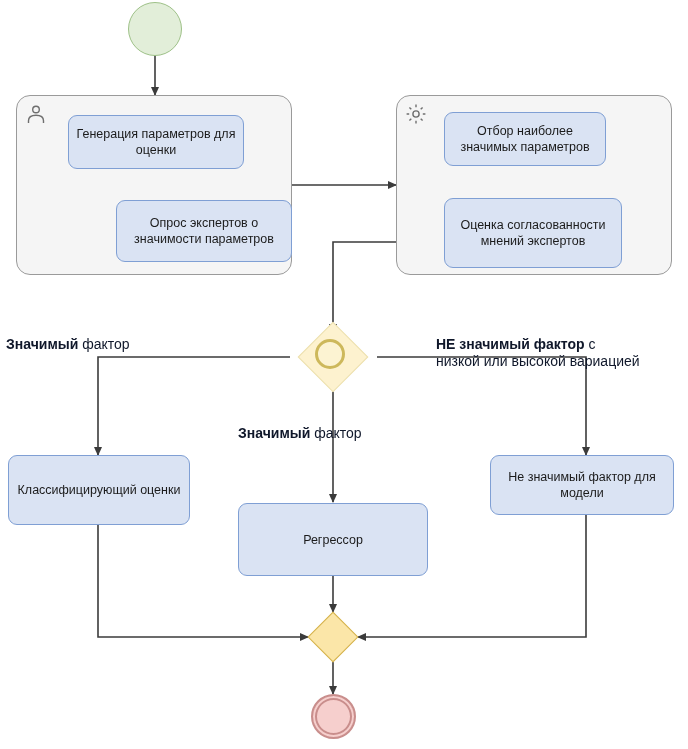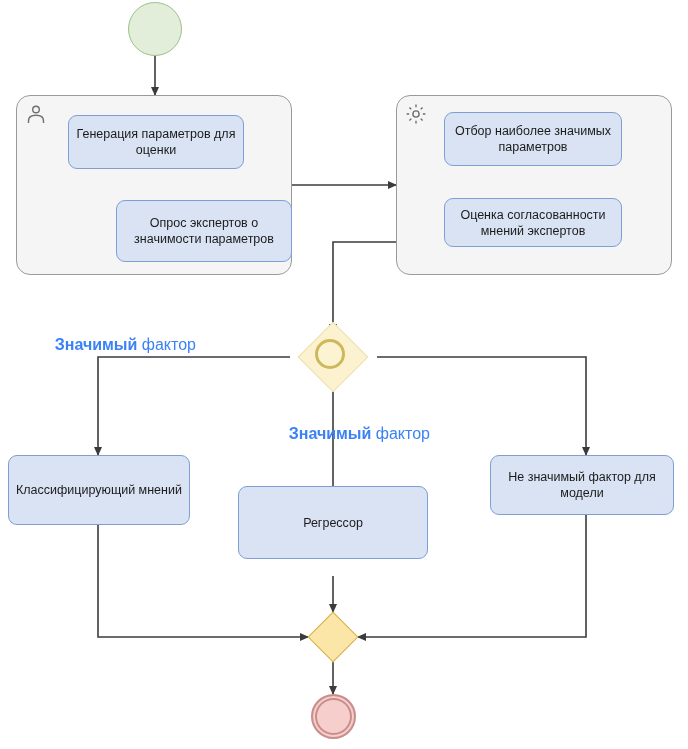--- a/index.html
+++ b/index.html
@@ -68,24 +68,24 @@
     border: 1px solid #ece0ae;
   }
   .diamond-ring {
     position: absolute;
     border-radius: 50%;
     border: 3px solid #cdb85b;
     background: #fcf3d2;
   }
   .edge-label {
     position: absolute;
-    text-align: right;
-    font-size: 16px;
+    text-align: left;
+    font-size: 14px;
     line-height: 17px;
-    color: #3b82f6;
+    color: #0f172a;
     background: transparent;
   }
   .edge-label b { font-weight: bold; }
   .lane-icon {
     position: absolute;
     width: 24px;
     height: 24px;
     color: #6f6f6f;
   }
 </style>
@@ -149,45 +149,49 @@
 
   <div class="node swimlane" style="left:396px; top:95px; width:276px; height:180px;">
     <span class="lane-icon" style="left:7px; top:6px;">
       <svg viewBox="0 0 24 24" width="24" height="24" fill="none" stroke="#6f6f6f" stroke-width="1.4">
         <circle cx="12" cy="12" r="3.1"></circle>
         <path d="M12 2.6v2.6M12 18.8v2.6M2.6 12h2.6M18.8 12h2.6M5.4 5.4l1.9 1.9M16.7 16.7l1.9 1.9M18.6 5.4l-1.9 1.9M7.3 16.7l-1.9 1.9"></path>
       </svg>
     </span>
   </div>
 
-  <div class="node proc" style="left:444px; top:112px; width:178px; height:54px;">
+  <div class="node proc" style="left:444px; top:112px; width:162px; height:54px;">
     <span>Отбор наиболее значимых параметров</span>
   </div>
 
-  <div class="node proc" style="left:444px; top:198px; width:178px; height:49px;">
+  <div class="node proc" style="left:444px; top:198px; width:178px; height:70px;">
     <span>Оценка согласованности мнений экспертов</span>
   </div>
 
   <div class="node diamond diamond-pale" style="left:308px; top:332px; width:50px; height:50px;"></div>
   <div class="diamond-ring" style="left:315px; top:339px; width:30px; height:30px; box-sizing:border-box;"></div>
 
   <div class="edge-label" style="left:6px; top:336px; width:190px;">
     <div><b>Значимый</b><span> фактор</span></div>
   </div>
 
   <div class="edge-label" style="left:238px; top:425px; width:192px;">
     <div><b>Значимый</b><span> фактор</span></div>
   </div>
 
+  <div class="edge-label" style="left:436px; top:336px; width:240px;">
+    <div><b>НЕ значимый фактор</b><span> с</span></div>
+    <div><span>низкой или высокой вариацией</span></div>
+  </div>
 
   <div class="node proc" style="left:8px; top:455px; width:182px; height:70px;">
-    <span>Классифицирующий мнений</span>
-  </div>
-
-  <div class="node proc" style="left:238px; top:486px; width:190px; height:73px;">
+    <span>Классифицирующий оценки</span>
+  </div>
+
+  <div class="node proc" style="left:238px; top:503px; width:190px; height:73px;">
     <span>Регрессор</span>
   </div>
 
   <div class="node proc" style="left:490px; top:455px; width:184px; height:60px;justify-content:flex-end;">
     <span>Не значимый фактор для модели</span>
   </div>
 
   <div class="node diamond" style="left:315px; top:619px; width:36px; height:36px;"></div>
 
   <div class="node end-node" style="left:311px; top:694px; width:45px; height:45px;"></div>

